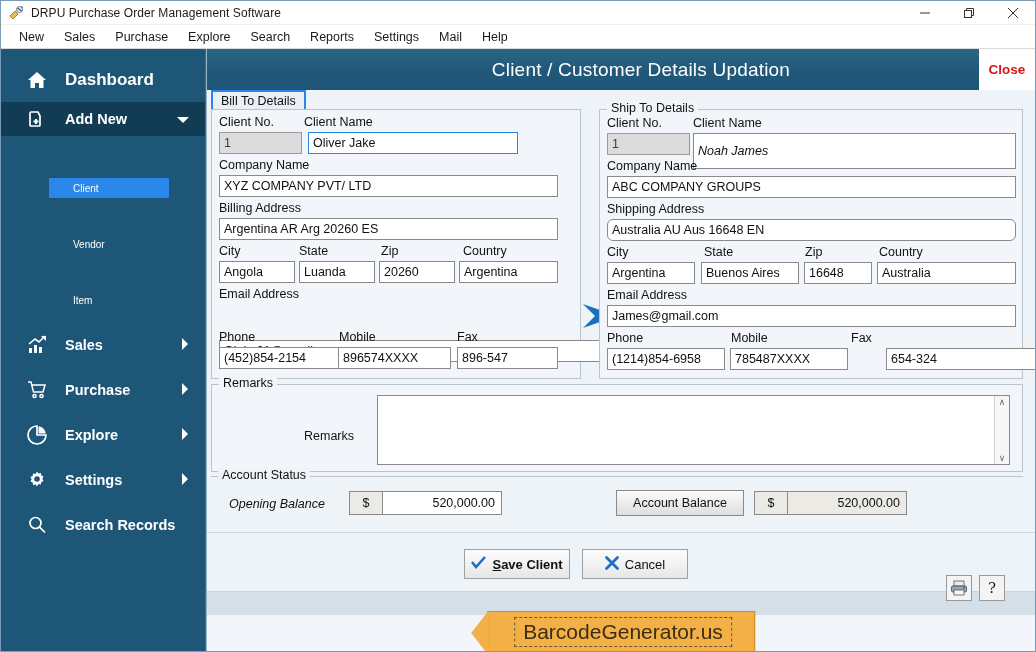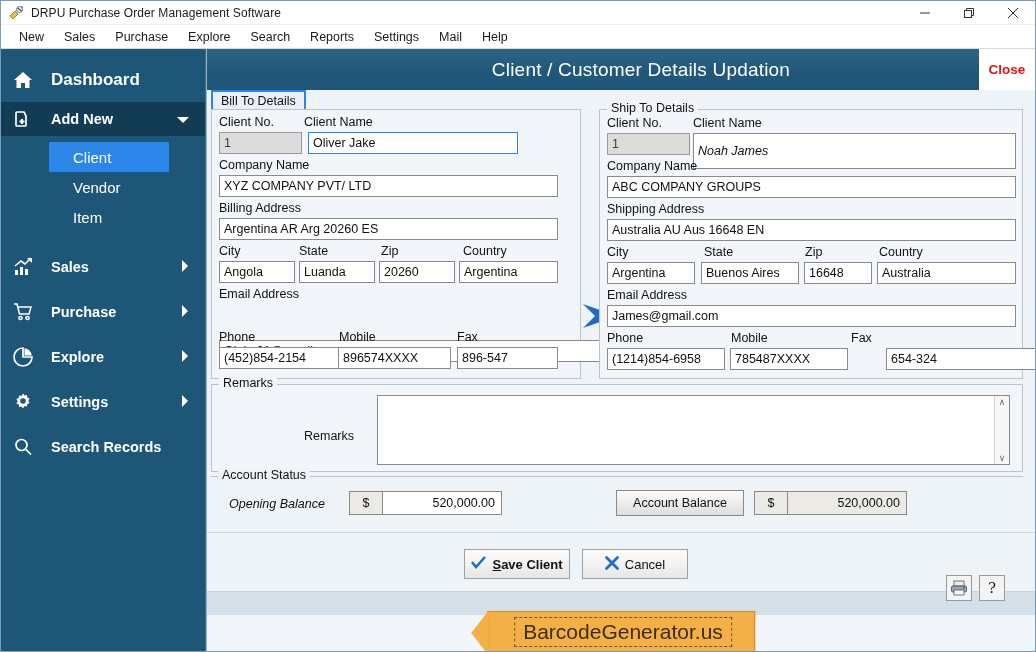--- a/index.html
+++ b/index.html
@@ -64,44 +64,44 @@
   
   .sidebar {
     width: 205px; flex: none;
     background: #1d5676;
     position: relative;
     border-right: 1px solid #35708f;
   }
   .nav-row {
     display: flex; align-items: center;
     height: 45px;
-    padding-left: 12px;
+    padding-left: 26px;
     color: #ffffff;
   }
   .nav-row .ico {
     width: 26px; flex: none;
     display: flex; align-items: center; justify-content: flex-start;
     color: #ffffff;
   }
   .nav-row .ico svg { display:block; }
   .nav-label {
     font-size: 14.5px; font-weight: bold;
     margin-left: 12px; white-space: nowrap;
   }
   .nav-row.dashboard .nav-label { font-size: 17px; }
   .nav-row.addnew {
     background: #113c54;
     height: 34px;
   }
   .nav-row .caret { margin-left: auto; margin-right: 16px; }
   .sub-item {
-    height: 30px;
+    height: 20px;
     display: flex; align-items: center;
     padding-left: 48px;
-    color: #ffffff; font-size: 15px;
+    color: #ffffff; font-size: 10px; margin-top: 36px;
   }
   .sub-item.active {
     background: #2a86e8;
     margin-left: 48px; padding-left: 24px;
     width: 120px; border-radius: 1px;
   }
   .nav-spacer { height: 12px; }
 
   
   .main {
@@ -501,21 +501,21 @@
 
           <span class="lbl" style="left:7px;  top:6px;">Client No.</span>
           <span class="lbl" style="left:93px; top:6px;">Client Name</span>
           <div class="fld readonly" style="left:7px;  top:23px; width:83px; height:22px;">1</div>
           <div class="fld" style="left:93px; top:23px; width:323px; height:36px;font-style:italic;">Noah James</div>
 
           <span class="lbl" style="left:7px; top:49px;">Company Name</span>
           <div class="fld" style="left:7px; top:66px; width:409px; height:22px;">ABC COMPANY GROUPS</div>
 
           <span class="lbl" style="left:7px; top:92px;">Shipping Address</span>
-          <div class="fld" style="left:7px; top:109px; width:409px; height:22px;">Australia AU Aus 16648 EN</div>
+          <div class="fld" style="left:7px; top:109px; width:409px; height:22px;border-radius:6px;">Australia AU Aus 16648 EN</div>
 
           <span class="lbl" style="left:7px;   top:135px;">City</span>
           <span class="lbl" style="left:104px; top:135px;">State</span>
           <span class="lbl" style="left:205px; top:135px;">Zip</span>
           <span class="lbl" style="left:279px; top:135px;">Country</span>
           <div class="fld" style="left:7px;   top:152px; width:88px; height:22px;">Argentina</div>
           <div class="fld" style="left:101px; top:152px; width:98px; height:22px;">Buenos Aires</div>
           <div class="fld" style="left:204px; top:152px; width:68px; height:22px;">16648</div>
           <div class="fld" style="left:277px; top:152px; width:139px; height:22px;">Australia</div>
 

